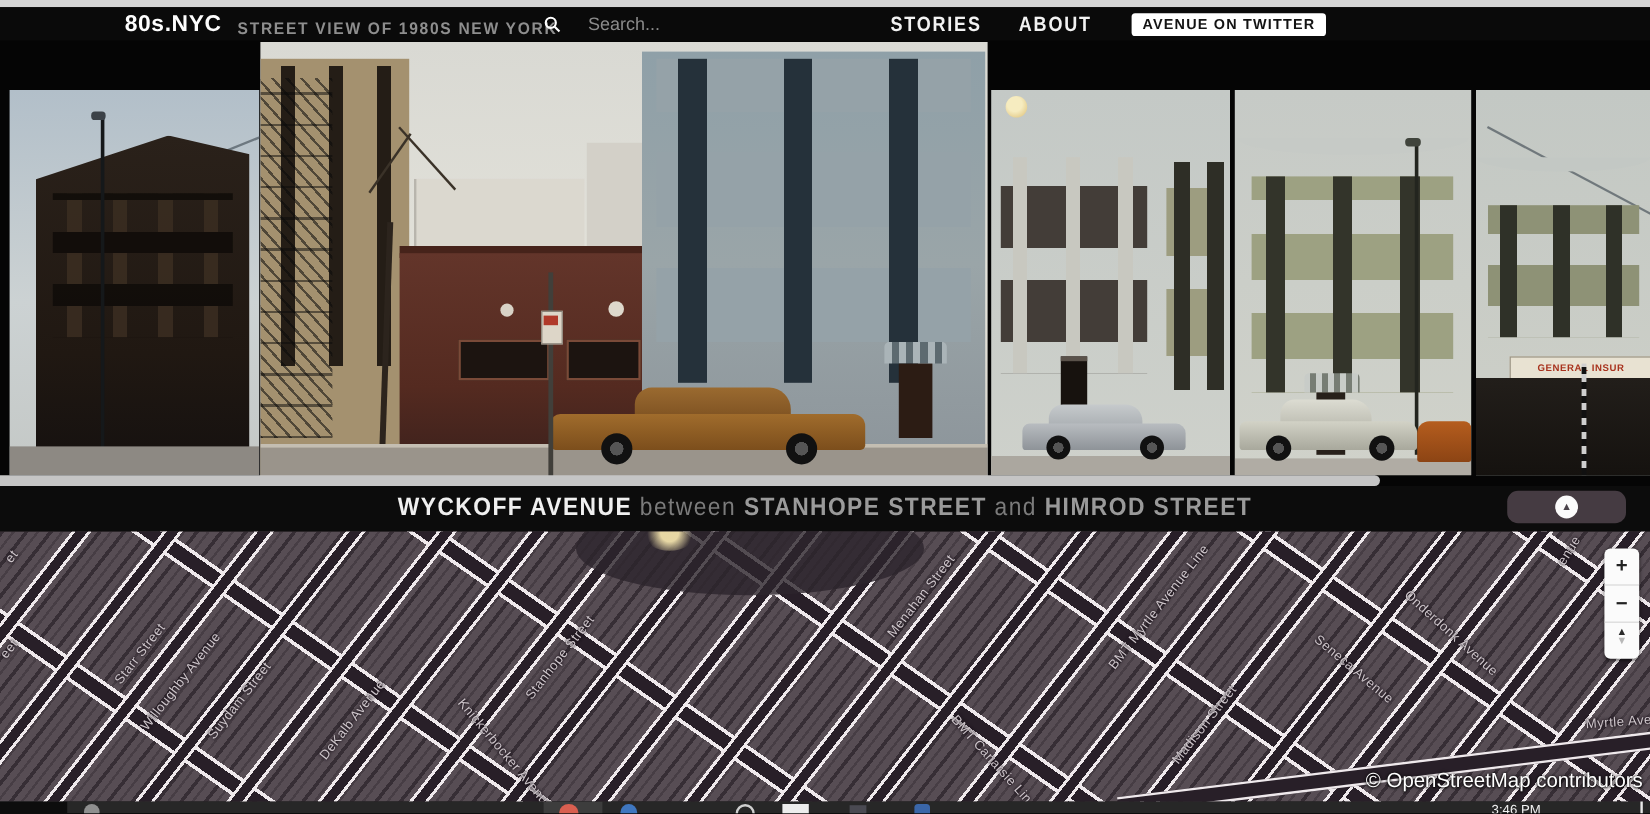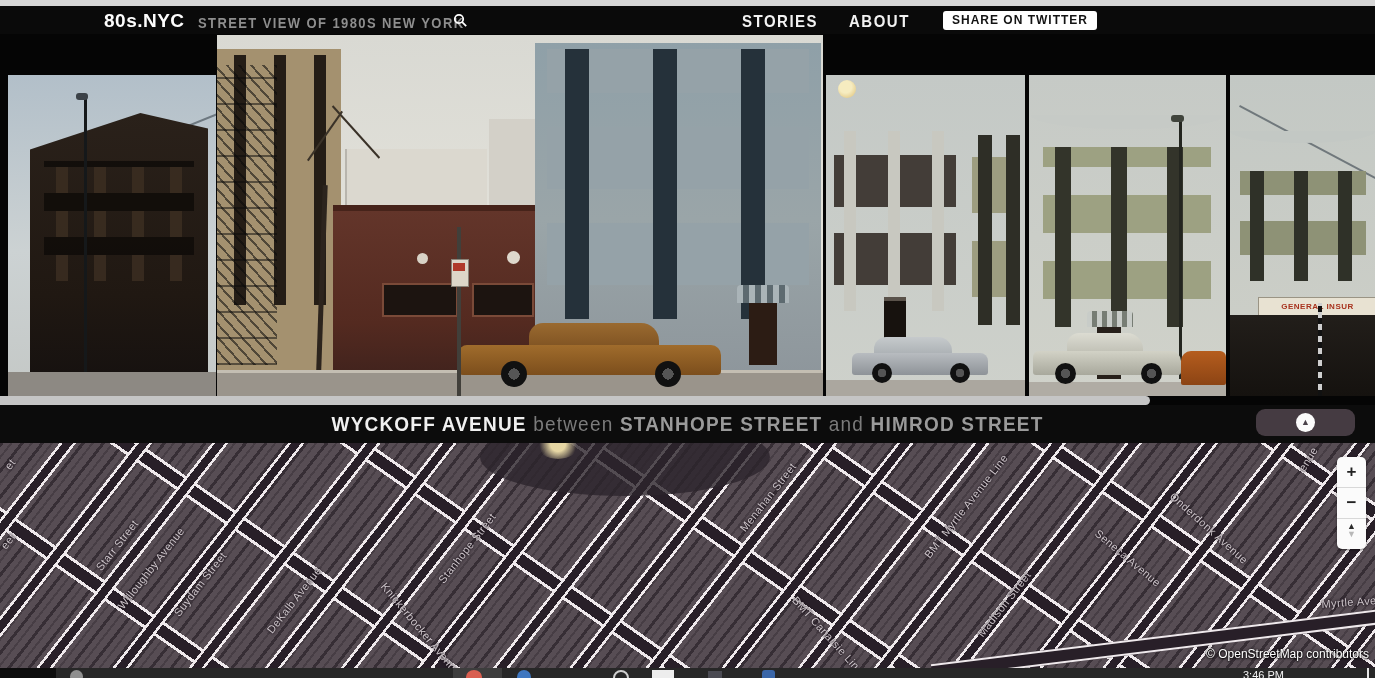--- a/index.html
+++ b/index.html
@@ -153,21 +153,21 @@
       repeating-linear-gradient(128deg,transparent 0 47px,#efe9ec 47px 49.5px,#281f28 49.5px 57.5px,#efe9ec 57.5px 60px),
       repeating-linear-gradient(35deg,transparent 0 115px,#efe9ec 115px 118px,#281f28 118px 129px,#efe9ec 129px 132px),
       repeating-linear-gradient(128deg,rgba(22,15,22,.5) 0 3px,transparent 3px 8px,rgba(22,15,22,.25) 8px 10px,transparent 10px 16px);}
   .map-park{position:absolute;left:480px;top:-25px;width:290px;height:78px;background:#2c242c;border-radius:50%;opacity:.8;}
   .map-glow{position:absolute;left:536px;top:-14px;width:44px;height:30px;border-radius:50%;
     background:radial-gradient(circle,rgba(240,224,170,.95) 0 28%,rgba(240,224,170,0) 70%);}
   .myrtle-road{position:absolute;left:930px;top:192px;width:480px;height:11px;background:#281f28;
     border-top:2.5px solid #efe9ec;border-bottom:2.5px solid #efe9ec;transform:rotate(-7deg);}
   .map-label{position:absolute;font-size:11px;color:#cdc5ca;letter-spacing:.4px;white-space:nowrap;
     text-shadow:0 0 2px #1a121a,0 0 3px #1a121a;transform-origin:center;}
-  .map-attrib{position:absolute;right:6px;bottom:7px;font-size:12px;color:#ffffff;text-shadow:0 0 3px #000,0 1px 2px #000;cursor:pointer;}
+  .map-attrib{position:absolute;right:6px;bottom:7px;font-size:17px;color:#ffffff;text-shadow:0 0 3px #000,0 1px 2px #000;cursor:pointer;}
   .zoom-ctl{position:absolute;left:1337px;top:14px;width:29px;background:#fbfbfb;border-radius:5px;box-shadow:0 1px 3px rgba(0,0,0,.5);overflow:hidden;}
   .zoom-btn{width:29px;height:30px;text-align:center;line-height:30px;font-size:17px;font-weight:bold;color:#222;cursor:pointer;border-bottom:1px solid #d8d8d8;}
   .zoom-btn:last-child{border-bottom:none;}
   .updown{line-height:1;padding-top:3px;height:27px;}
   .updown .up{display:block;font-size:9px;color:#2b2b2b;}
   .updown .down{display:block;font-size:9px;color:#b8b8b8;margin-top:-1px;}
 
   
   .taskbar{left:0;top:668px;width:1375px;height:10px;background:#272727;overflow:hidden;padding-left:31px;}
   .tb-corner{position:absolute;left:0;top:0;width:56px;height:10px;background:#0d0d0d;}
@@ -189,23 +189,24 @@
 
 <div class="abs header">
   <div class="abs logo">80s.NYC</div>
   <div class="abs tagline">STREET VIEW OF 1980S NEW YORK</div>
   <span class="abs search-icon">
     <svg width="15" height="15" viewBox="0 0 15 15">
         <circle cx="6" cy="6" r="4.2" fill="none" stroke="#ffffff" stroke-width="1.8"></circle>
         <line x1="9.2" y1="9.2" x2="13.2" y2="13.2" stroke="#ffffff" stroke-width="1.8"></line>
       </svg>
   </span>
+  <input class="abs search-input" type="text" placeholder="Search..." style="">
   <div class="abs nav-item nav-stories">STORIES</div>
   <div class="abs nav-item nav-about">ABOUT</div>
-  <div class="abs share-btn">SHARE ON TWITTER</div>
+  <div class="abs share-btn">AVENUE ON TWITTER</div>
 </div>
 
 <div class="abs photo-area">
 
   <div class="photo ph1">
     <div class="p1-wire"></div>
     <div class="p1-building"></div>
     <div class="p1-windows"></div>
     <div class="p1-lamp"></div>
     <div class="p1-lamphead"></div>

